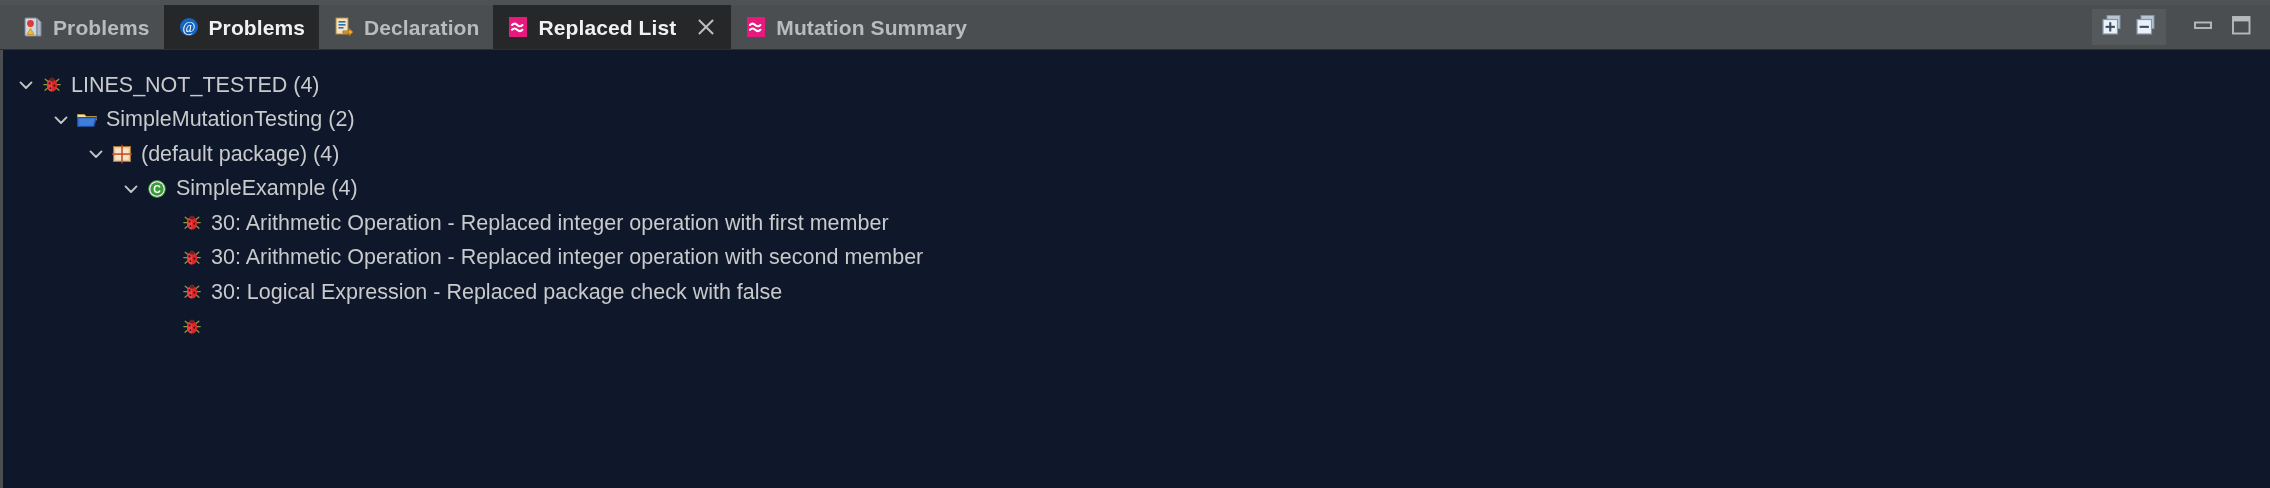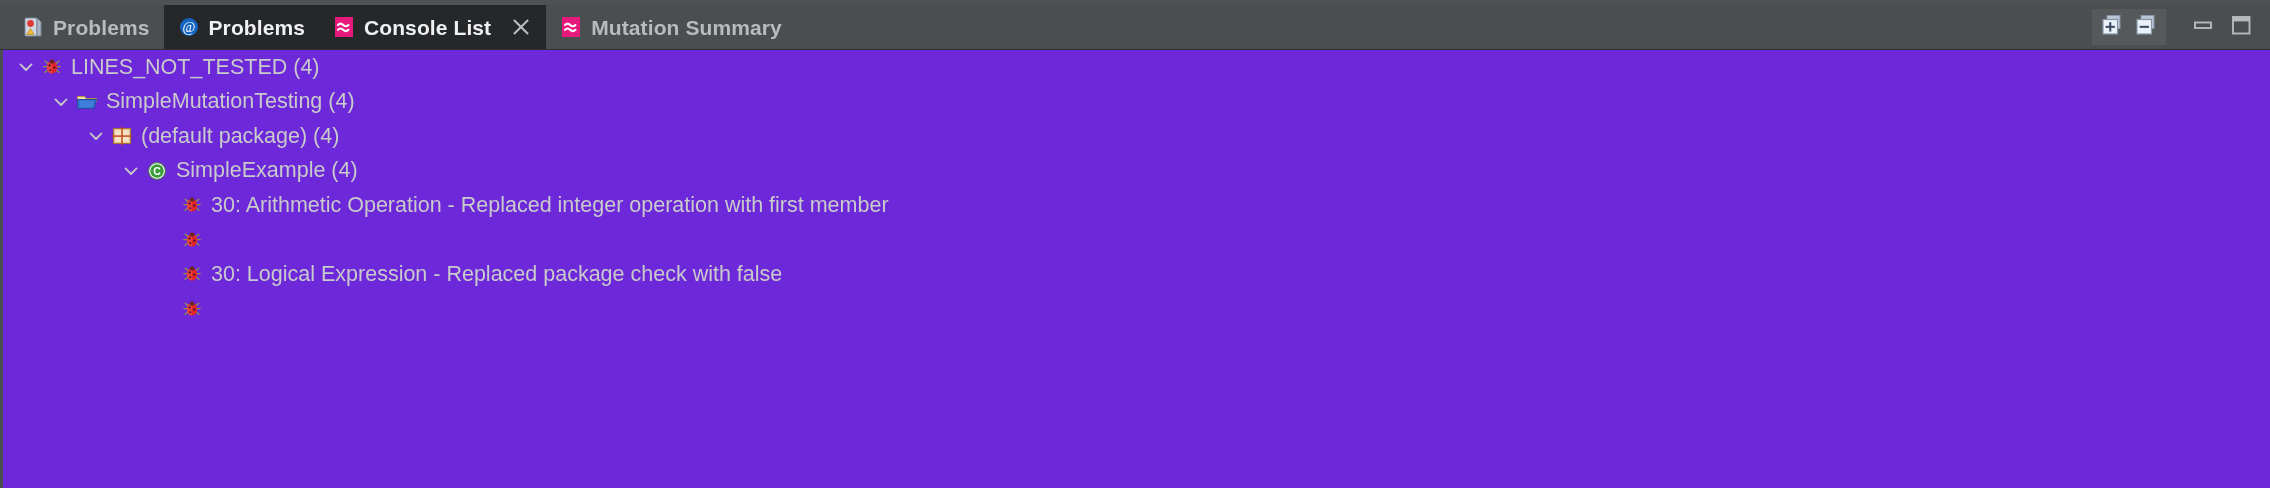--- a/index.html
+++ b/index.html
@@ -119,23 +119,23 @@
     height: 34px;
     display: flex;
     align-items: center;
     justify-content: center;
     margin-top: 5px;
   }
 
   
   .tree {
     flex: 1 1 auto;
-    background: #6d28d9;
+    background: #0f172a;
     border-left: 3px solid #4a4e50;
-    padding-top: 0;
+    padding-top: 18px;
     overflow: hidden;
   }
   .row {
     height: 34.5px;
     display: flex;
     align-items: center;
     color: #c8cacb;
     font-size: 21.5px;
     white-space: nowrap;
     cursor: default;
@@ -186,31 +186,43 @@
       <div class="tab active">
         <span class="ticonwrap">
           <svg class="ticon" viewBox="0 0 22 22">
             <circle cx="11" cy="11" r="9" fill="#1565c0"></circle>
             <text x="11" y="16" font-family="Liberation Serif, serif" font-size="14" fill="#ffffff" text-anchor="middle">@</text>
           </svg>
         </span>
         <span class="tlabel">Problems</span>
       </div>
 
+      <div class="tab">
+        <span class="ticonwrap">
+          <svg class="ticon" viewBox="0 0 22 22">
+            <rect x="3" y="2" width="12" height="16" fill="#f4e3c0" stroke="#b08a3c" stroke-width="1"></rect>
+            <rect x="5.5" y="5" width="7" height="1.6" fill="#2b6fb5"></rect>
+            <rect x="5.5" y="8" width="7" height="1.6" fill="#2b6fb5"></rect>
+            <rect x="5.5" y="11" width="5" height="1.6" fill="#2b6fb5"></rect>
+            <path d="M10 15 h6 v-2.5 l4 3.6 l-4 3.6 V17 h-6 z" fill="#f0a830" stroke="#a8721a" stroke-width="1"></path>
+          </svg>
+        </span>
+        <span class="tlabel">Declaration</span>
+      </div>
 
 
       <div class="tab active mut">
         <span class="ticonwrap">
           <svg class="ticon" viewBox="0 0 22 22">
             <rect x="2" y="1" width="18" height="20" fill="#e8197d"></rect>
             <path d="M5 9 q2.6 -2.6 5.2 0 q2.6 2.6 5.2 0" stroke="#ffffff" stroke-width="2.1" fill="none" stroke-linecap="round"></path>
             <path d="M5 13.8 q2.6 -2.6 5.2 0 q2.6 2.6 5.2 0" stroke="#ffffff" stroke-width="2.1" fill="none" stroke-linecap="round"></path>
           </svg>
         </span>
-        <span class="tlabel">Console List</span>
+        <span class="tlabel">Replaced List</span>
         <span class="closex"></span>
       </div>
 
       <div class="tab">
         <span class="ticonwrap">
           <svg class="ticon" viewBox="0 0 22 22">
             <rect x="2" y="1" width="18" height="20" fill="#e8197d"></rect>
             <path d="M5 9 q2.6 -2.6 5.2 0 q2.6 2.6 5.2 0" stroke="#ffffff" stroke-width="2.1" fill="none" stroke-linecap="round"></path>
             <path d="M5 13.8 q2.6 -2.6 5.2 0 q2.6 2.6 5.2 0" stroke="#ffffff" stroke-width="2.1" fill="none" stroke-linecap="round"></path>
           </svg>
@@ -300,21 +312,21 @@
   </svg>
         </span>
         <span class="ricon">
           <svg width="24" height="24" viewBox="0 0 24 24">
       <path d="M2.5 6.5 h7 l1.6 2 h10.4 v3.5 h-19.0 z" fill="#f3dfa8" stroke="#b79340" stroke-width="1"></path>
       <path d="M2.5 9.5 h19.0 l-2.6 9 h-16.4 z" fill="#2f6fd0"></path>
       <path d="M2.5 9.5 h19.0 l-2.6 9 h-16.4 z" fill="none" stroke="#1f4f9c" stroke-width="1"></path>
       <path d="M4.4 10.8 h15.2 l-2.0 6.6 h-13.2 z" fill="#4f8de0" opacity=".55"></path>
     </svg>
         </span>
-        <span class="rlabel">SimpleMutationTesting (4)</span>
+        <span class="rlabel">SimpleMutationTesting (2)</span>
       </div>
       <div class="row">
         <span class="spacer" style="width: 79px;"></span>
         <span class="twisty">
           <svg class="chev" width="20" height="20" viewBox="0 0 20 20">
     <path d="M4.5 7.4 L10 13 L15.5 7.4" fill="none" stroke="#c2c5c7" stroke-width="1.9" stroke-linecap="round" stroke-linejoin="round"></path>
   </svg>
         </span>
         <span class="ricon">
           <svg width="24" height="24" viewBox="0 0 24 24">
@@ -382,20 +394,21 @@
               <path d="M19.0 17.2 L16 14.8"></path>
       </g>
       <ellipse cx="12" cy="12.2" rx="5.1" ry="6.3" fill="#e0262b"></ellipse>
       <path d="M12 5.9 a5.1 6.3 0 0 0 -5.1 6.3 a5.1 6.3 0 0 0 5.1 6.3 z" fill="#f3565a" opacity=".55"></path>
       <ellipse cx="12" cy="6.6" rx="2.5" ry="2.2" fill="#6f2222"></ellipse>
       <circle cx="9.6" cy="10.4" r="1.05" fill="#3a1111"></circle>
       <circle cx="14.3" cy="12.6" r="1.05" fill="#3a1111"></circle>
       <circle cx="10.4" cy="15.2" r=".9" fill="#3a1111"></circle>
     </svg>
         </span>
+        <span class="rlabel">30: Arithmetic Operation - Replaced integer operation with second member</span>
       </div>
       <div class="row">
         <span class="spacer" style="width: 149px;"></span>
         <span class="twisty"></span>
         <span class="ricon">
           <svg width="24" height="24" viewBox="0 0 24 24">
       <g stroke="#8d9b3c" stroke-width="1.3" stroke-linecap="round">
         <path d="M5.2 6.2 L8 8.6"></path>
               <path d="M3.8 11.6 L7 11.6"></path>
               <path d="M5.0 17.2 L8 14.8"></path>

